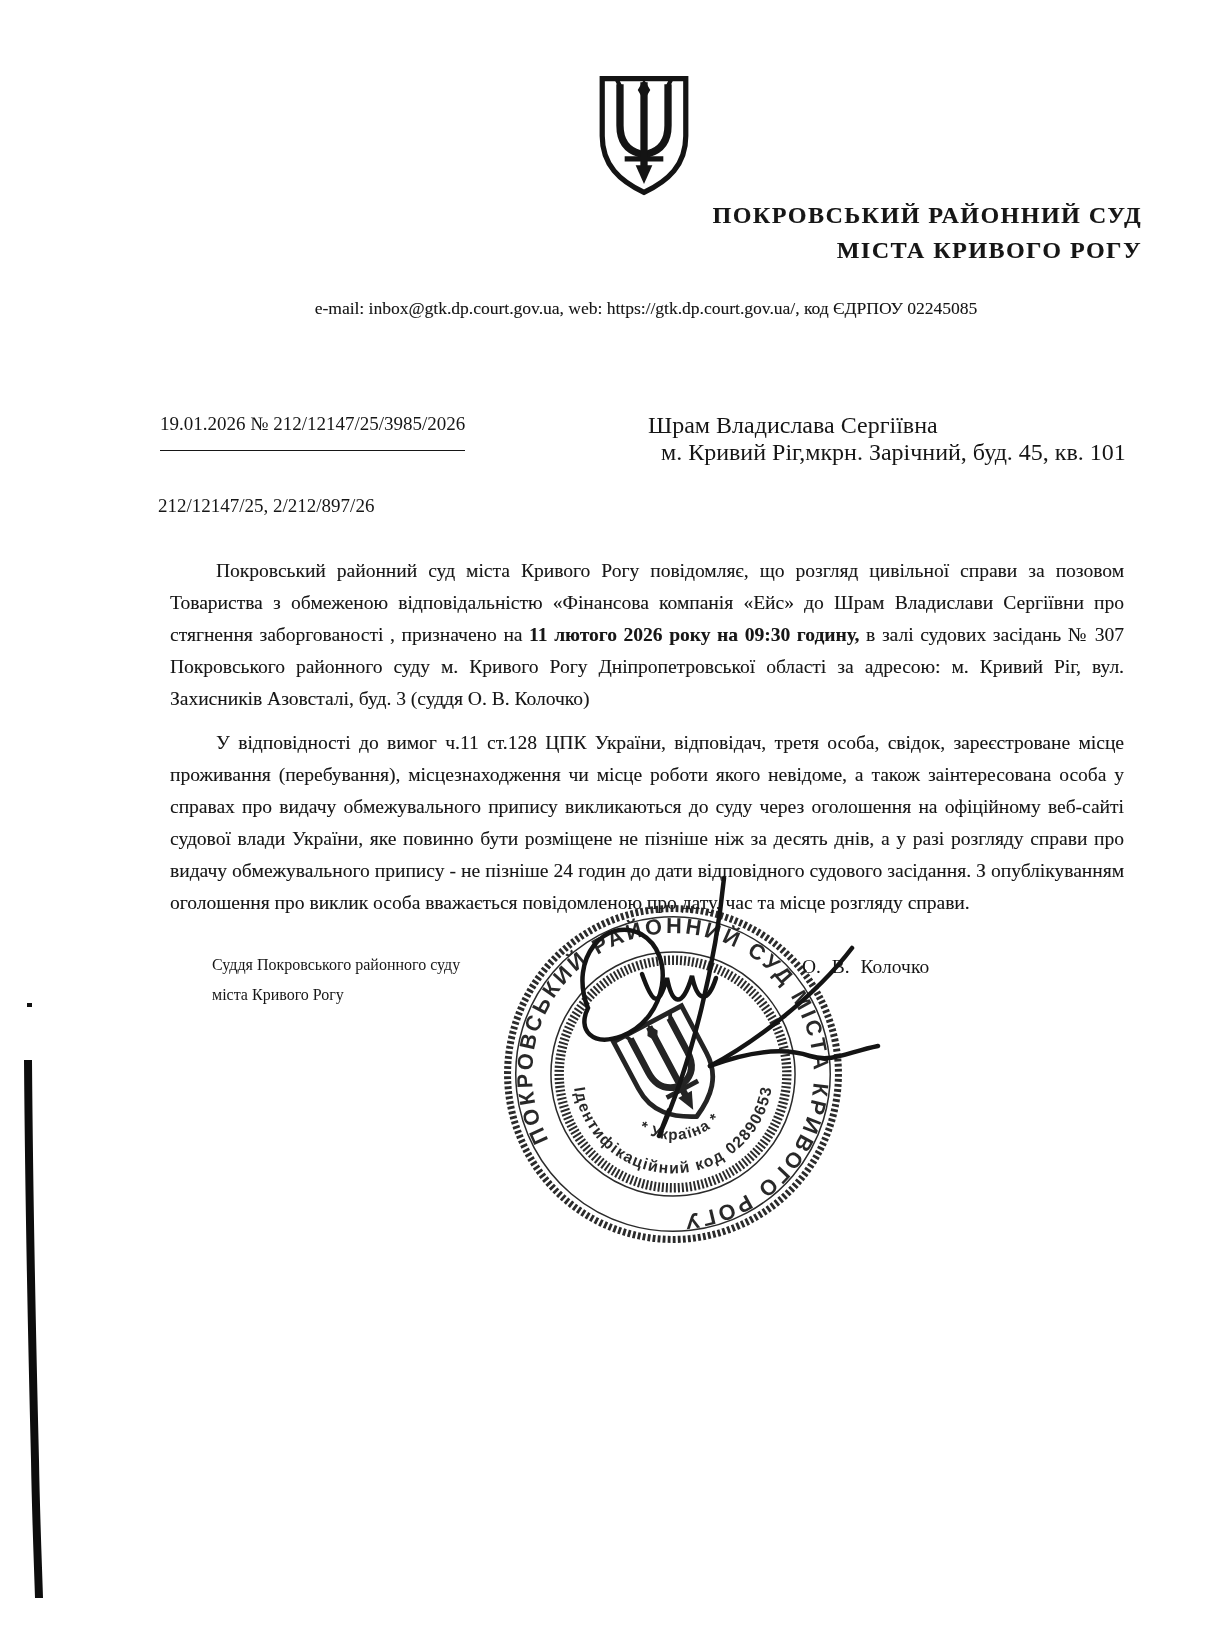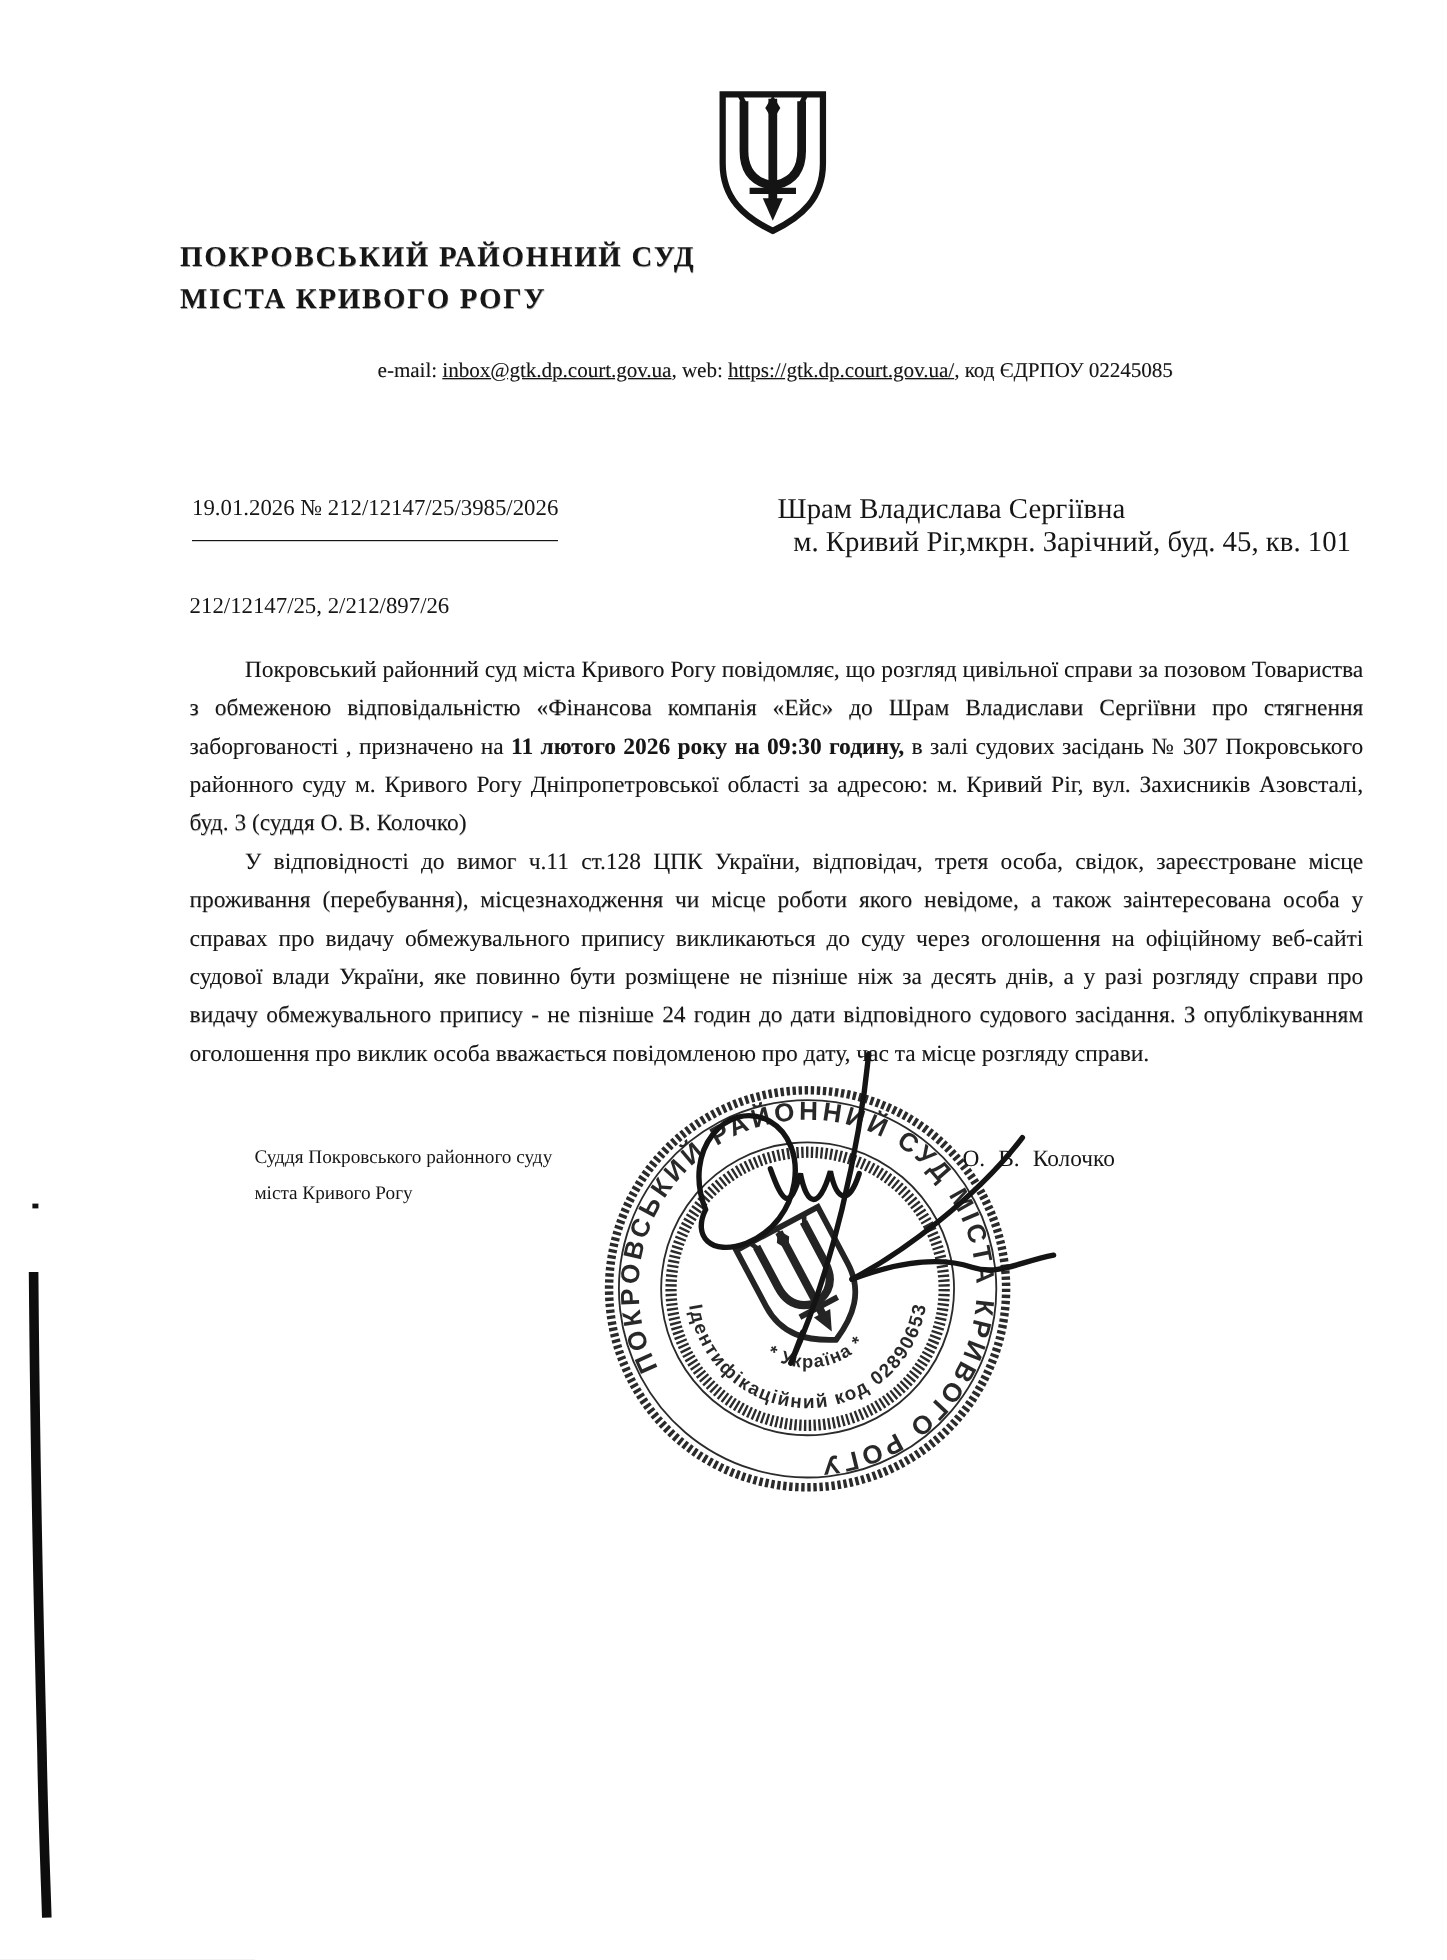--- a/index.html
+++ b/index.html
@@ -6,36 +6,36 @@
   .page{
     position:relative;
     width:1206px;height:1633px;
     background:#ffffff;
     overflow:hidden;
     font-family:"Liberation Serif","DejaVu Serif",serif;
     color:#161616;
   }
   .content{position:absolute;left:150px;top:0;width:992px;}
   .emblem{position:absolute;left:447px;top:73px;}
-  .court-title{position:absolute;top:198px;left:0;width:100%;text-align:left;
+  .court-title{position:absolute;top:198px;left:0;width:100%;text-align:right;
     font-weight:bold;font-size:24px;letter-spacing:1.5px;line-height:35px;
     text-shadow:0.4px 0.4px 0 rgba(0,0,0,.35);}
   .court-contacts{position:absolute;top:292px;left:0;width:100%;text-align:center;
     font-size:17.5px;line-height:32px;text-shadow:0.3px 0.3px 0 rgba(0,0,0,.3);}
-  .u{text-decoration:underline;}
+  .u{}
   .ref-row{position:absolute;top:413px;left:10px;font-size:19px;}
   .ref-num{border-bottom:1.5px solid #161616;padding-bottom:16px;}
   .recipient{position:absolute;top:412px;left:498px;font-size:24px;line-height:26.5px;}
   .recipient .r2{padding-left:25px;}
   .recipient .r3{padding-left:13px;}
   .case-nums{position:absolute;top:495px;left:8px;font-size:19px;}
   .body-text{position:absolute;top:543px;left:8px;width:978px;
     font-size:19.5px;line-height:32px;text-align:justify;
     text-shadow:0.3px 0.3px 0 rgba(0,0,0,.28);}
-  .body-text p{margin:0;text-indent:46px;}
+  .body-text p{margin:12px;text-indent:46px;}
   .sig-block{position:absolute;top:950px;left:62px;font-size:16px;line-height:30px;}
   .sig-name{position:absolute;top:956px;left:652px;font-size:19.5px;word-spacing:6px;}
   .seal-wrap{position:absolute;left:497px;top:898px;width:352px;height:352px;
     transform:rotate(-28deg);opacity:.93;}
   .sig-overlay{position:absolute;left:480px;top:860px;}
   .artifact-line{position:absolute;left:0;top:1050px;}
   .artifact-dot{position:absolute;left:27px;top:1003px;width:5px;height:4px;background:#111;}
   .seal-text{font-family:"Liberation Sans","DejaVu Sans",sans-serif;fill:#181818;}
 </style>
 </head>

